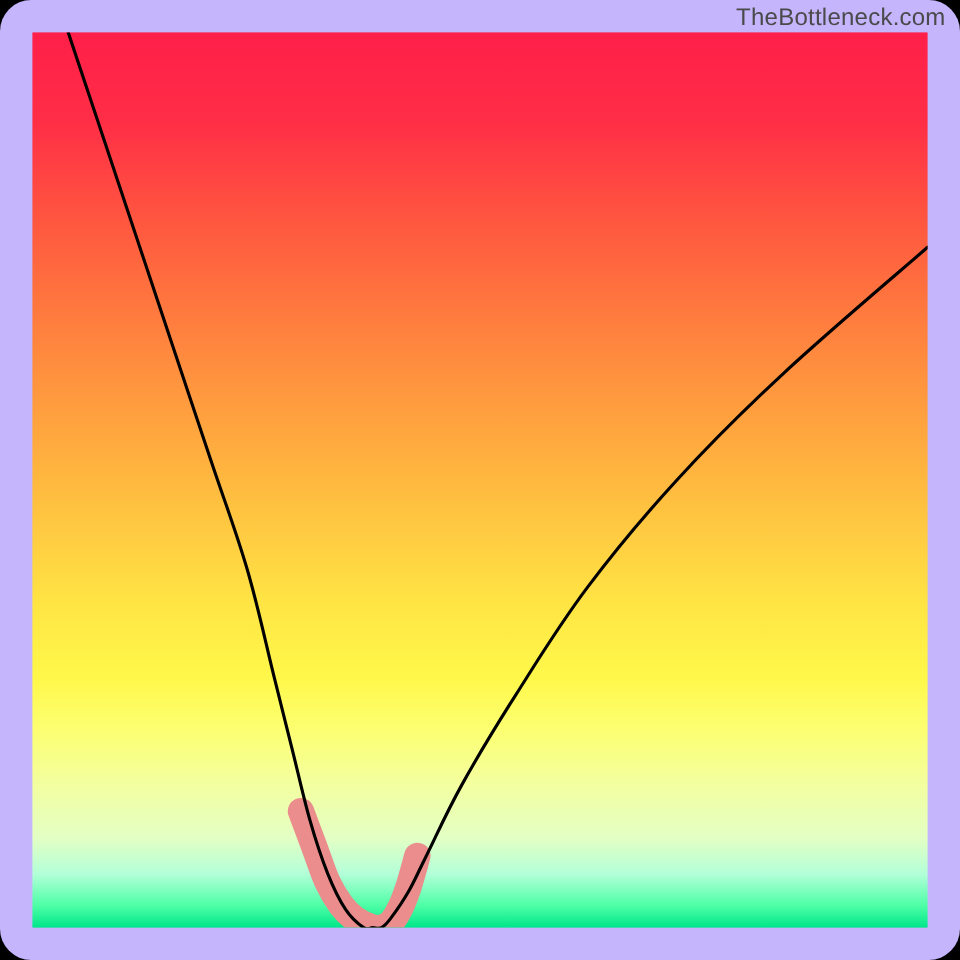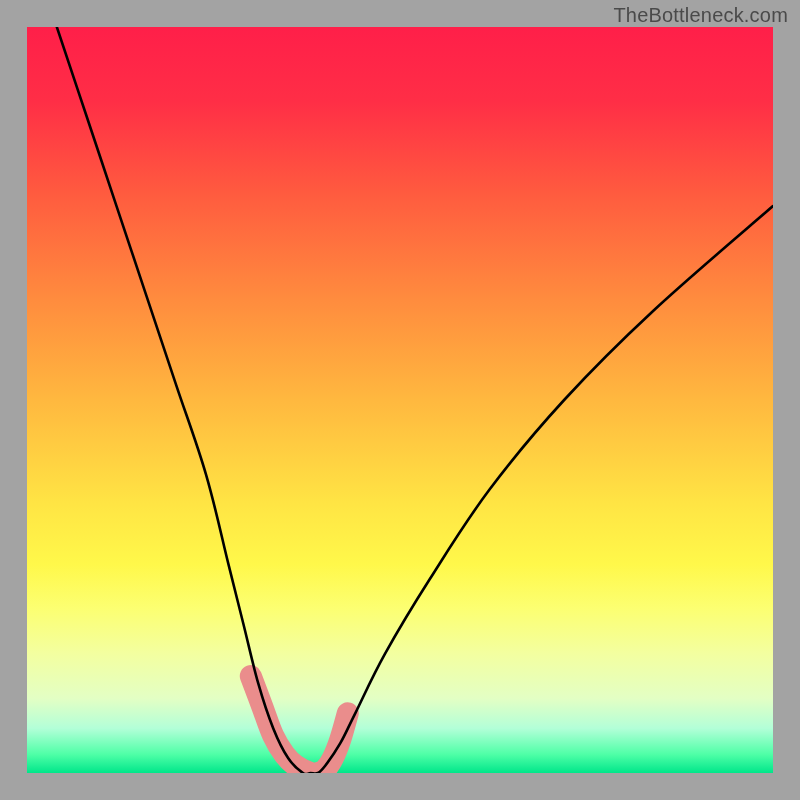--- a/index.html
+++ b/index.html
@@ -8,21 +8,22 @@
     width: 800px;
     height: 800px;
     background: #000000;
     overflow: hidden;
     font-family: Arial, Helvetica, sans-serif;
   }
   .frame {
     position: relative;
     width: 800px;
     height: 800px;
-    background: #a3a3a3;
+    background: #c4b5fd;
+    border-radius: 26px;
   }
   .watermark {
     position: absolute;
     top: 4px;
     right: 12px;
     color: #4a4a4a;
     font-size: 20px;
     font-weight: 500;
     letter-spacing: 0.2px;
     z-index: 20;

